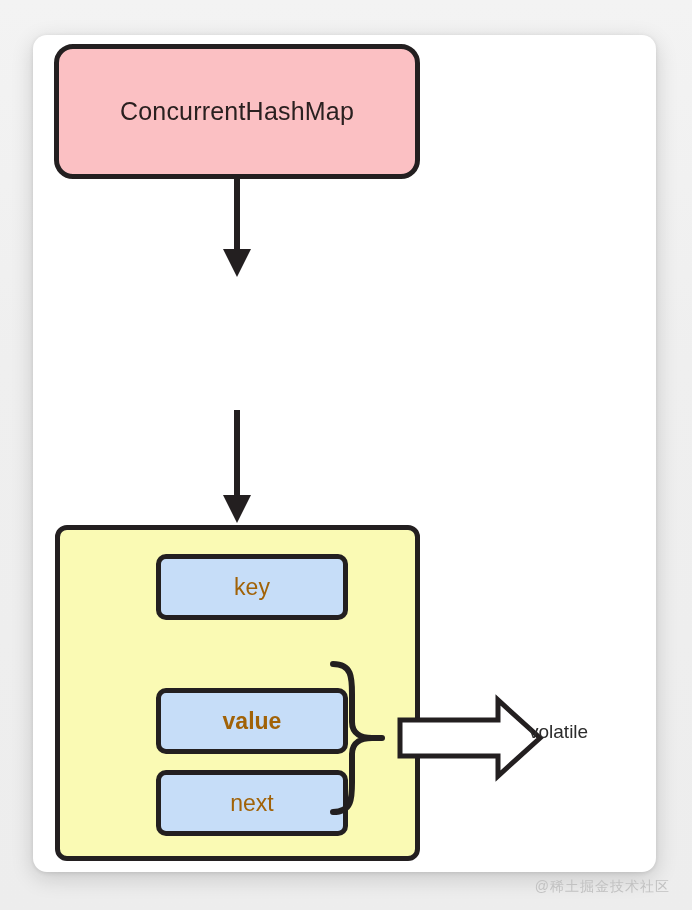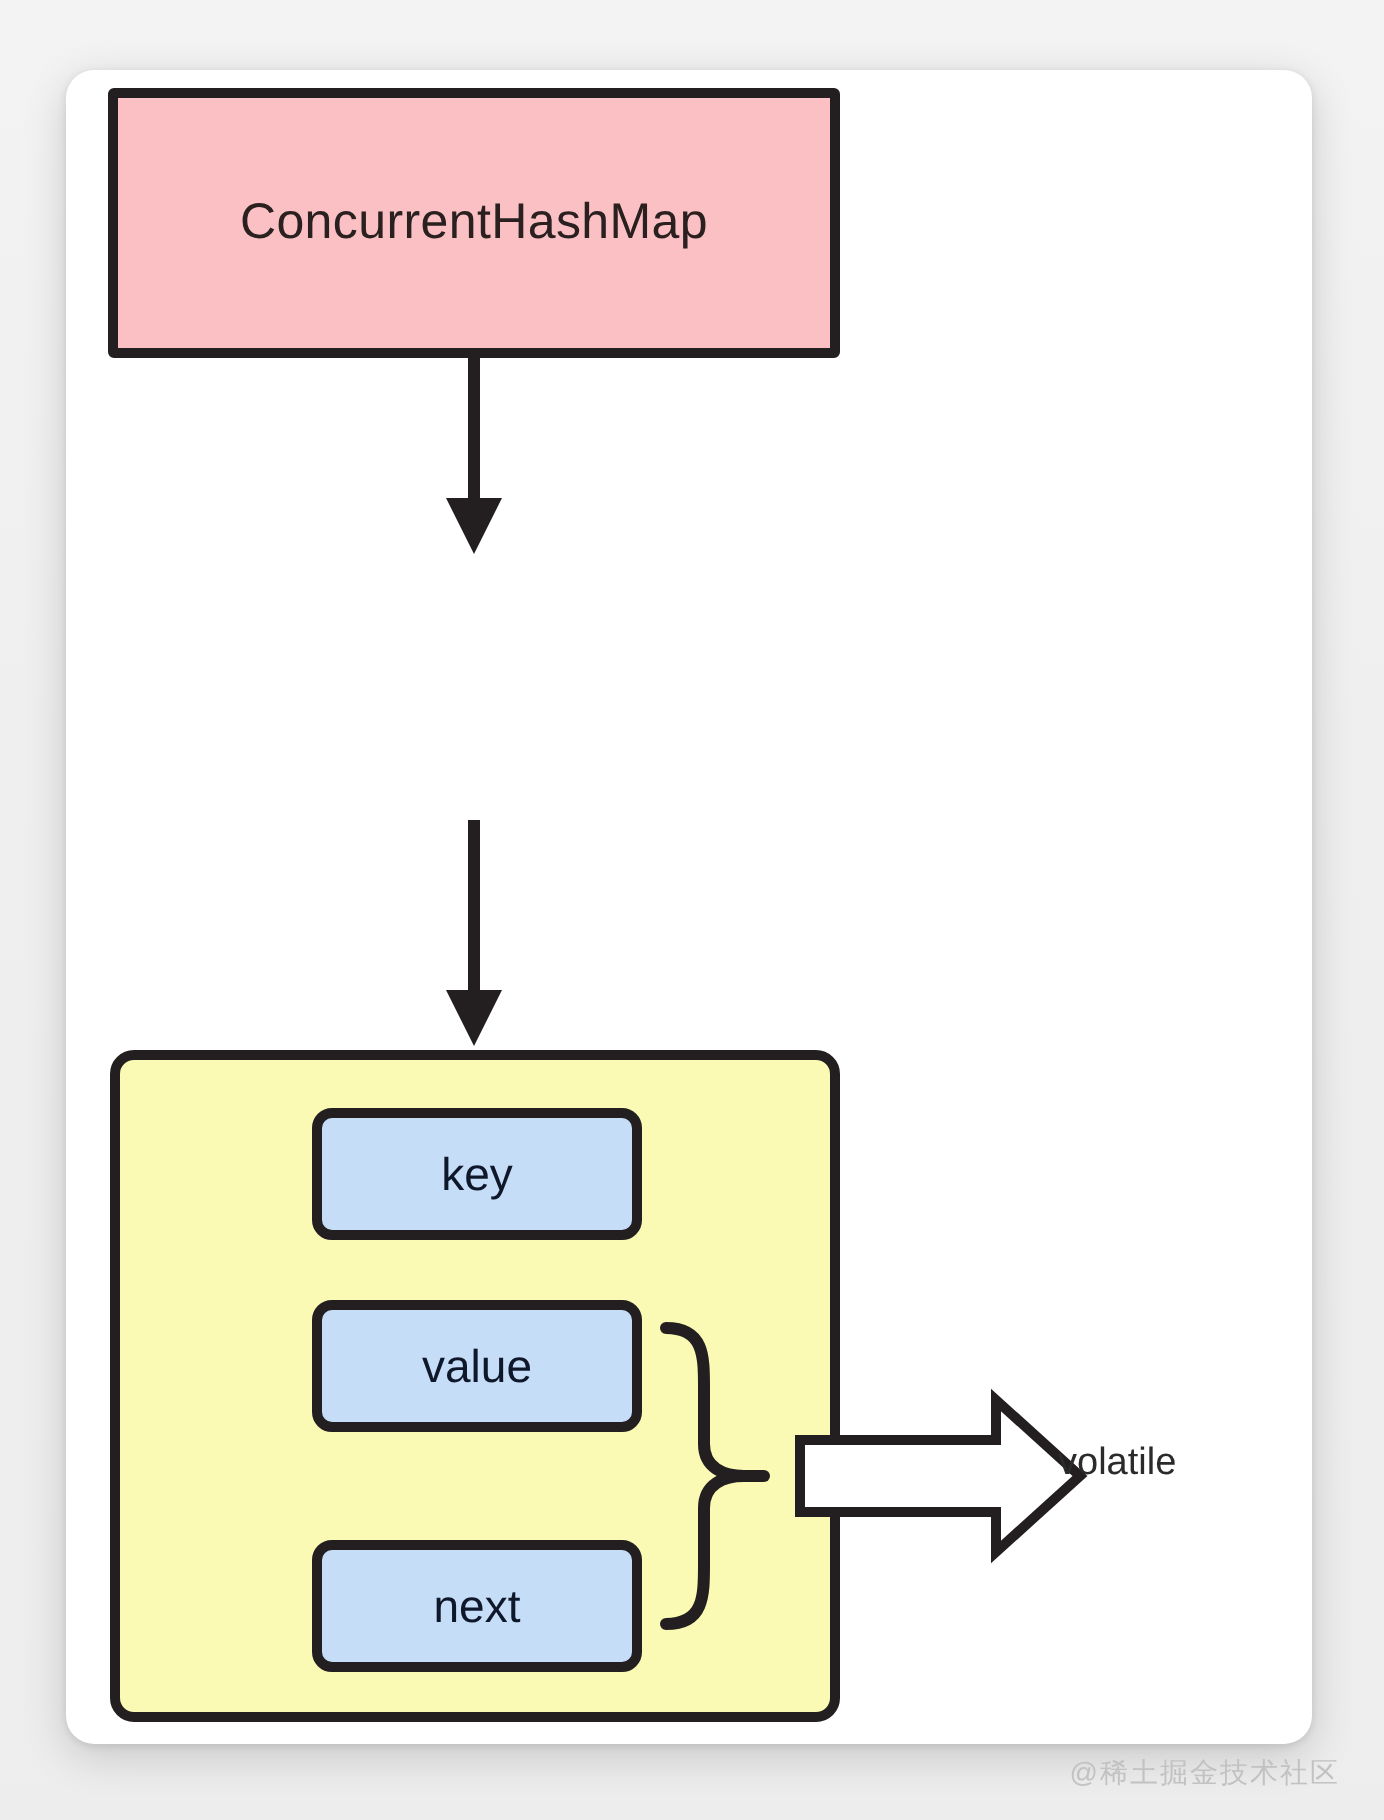--- a/index.html
+++ b/index.html
@@ -32,21 +32,21 @@
     background: #ffffff;
     border-radius: 14px;
     box-shadow: 0 6px 22px rgba(0,0,0,0.16), 0 1px 4px rgba(0,0,0,0.10);
   }
 
   
   .flow-box {
     position: absolute;
     box-sizing: border-box;
     border: 5px solid #231f20;
-    border-radius: 3px;
+    border-radius: 19px;
     display: flex;
     align-items: center;
     justify-content: center;
     color: #2a2020;
     letter-spacing: 0.2px;
   }
 
   #box-chm {
     left: 54px;
     top: 44px;
@@ -71,34 +71,34 @@
     width: 365px;
     height: 336px;
     background: #fafab4;
     border-radius: 12px;
   }
 
   .field-box {
     position: absolute;
     box-sizing: border-box;
     left: 156px;
-    width: 165px;
+    width: 192px;
     height: 66px;
     background: #c6ddf8;
     border: 5px solid #231f20;
     border-radius: 10px;
     display: flex;
     align-items: center;
     justify-content: center;
     font-size: 23px;
-    color: #0f172a;
+    color: #a16207;
   }
 
   #field-key   { top: 554px; }
-  #field-value { top: 650px; }
+  #field-value { top: 688px; font-weight: bold; }
   #field-next  { top: 770px; }
 
   
   #overlay {
     position: absolute;
     left: 0;
     top: 0;
     width: 692px;
     height: 910px;
     pointer-events: none;

